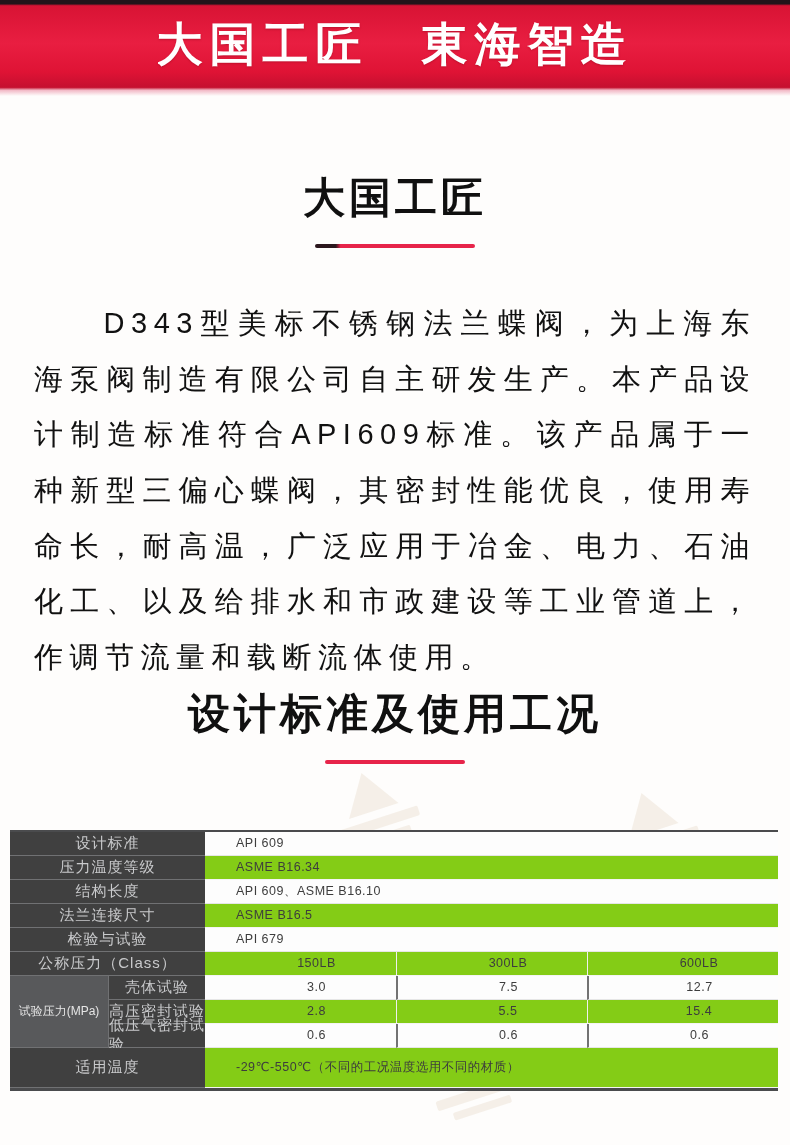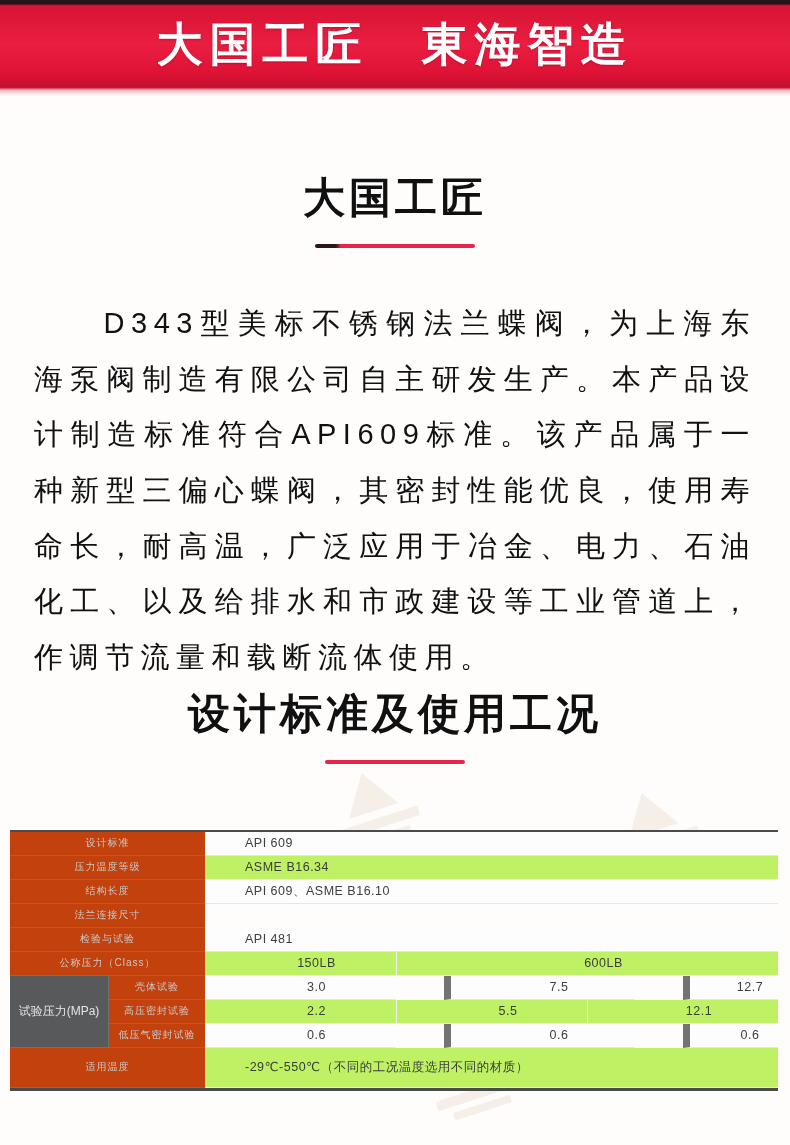--- a/index.html
+++ b/index.html
@@ -70,43 +70,43 @@
     width:768px;
     border-top:2px solid #4a4b4d;
     border-bottom:3px solid #4a4b4d;
     z-index:2;
   }
   .t-row { display:flex; width:100%; }
   .h24 { height:24px; }
   .h40 { height:40px; }
 
   .lbl {
-    background:#c2410c;
+    background:#404040;
     color:#c9cacc;
-    font-size:10px;
+    font-size:15px;
     display:flex; align-items:center; justify-content:center;
     border-bottom:1px solid #707173;
     flex:0 0 auto;
     letter-spacing:1px;
   }
   .lbl.full { width:195px; }
 
   .val {
     flex:1 1 auto;
     font-size:12.5px;
     color:#3d3d3d;
     display:flex; align-items:center;
     letter-spacing:.5px;
     padding-left:32px;
   }
-  .val.left { padding-left:40px; }
+  .val.left { padding-left:31px; }
   .val.c    { justify-content:center; }
   .bg-w { background:#fdfdfd; border-bottom:1px solid #e6e6e6; }
-  .bg-g { background:#bef264; border-bottom:1px solid #f4f4f4; }
-  .vd-w { border-left:7px solid #737373;margin-left:48px; }
+  .bg-g { background:#84cc16; border-bottom:1px solid #f4f4f4; }
+  .vd-w { border-left:2px solid #737373; }
   .vd-g { border-left:1px solid #efefef; }
   .col3 { flex:0 0 191px; }
   .col3.wide { flex:1 1 auto; }
 
   
   .grp { display:flex; width:100%; }
   .grp-label {
     width:98px;
     background:#58595b; color:#e5e5e5;
     font-size:12px;
@@ -192,46 +192,48 @@
     <div class="t-row h24">
       <div class="lbl full">压力温度等级</div>
       <div class="val left bg-g">ASME B16.34</div>
     </div>
     <div class="t-row h24">
       <div class="lbl full">结构长度</div>
       <div class="val left bg-w">API 609、ASME B16.10</div>
     </div>
     <div class="t-row h24">
       <div class="lbl full">法兰连接尺寸</div>
+      <div class="val left bg-g">ASME B16.5</div>
     </div>
     <div class="t-row h24">
       <div class="lbl full">检验与试验</div>
-      <div class="val left bg-w">API 481</div>
+      <div class="val left bg-w">API 679</div>
     </div>
 
     <div class="t-row h24">
       <div class="lbl full">公称压力（Class）</div>
       <div class="val c bg-g col3">150LB</div>
+      <div class="val c bg-g col3 vd-g">300LB</div>
       <div class="val c bg-g col3 wide vd-g">600LB</div>
     </div>
 
     <div class="grp">
       <div class="grp-label">试验压力(MPa)</div>
       <div class="grp-rows">
         <div class="t-row h24">
           <div class="lbl sub">壳体试验</div>
           <div class="val c bg-w col3">3.0</div>
           <div class="val c bg-w col3 vd-w">7.5</div>
           <div class="val c bg-w col3 wide vd-w">12.7</div>
         </div>
         <div class="t-row h24">
           <div class="lbl sub">高压密封试验</div>
-          <div class="val c bg-g col3">2.2</div>
+          <div class="val c bg-g col3">2.8</div>
           <div class="val c bg-g col3 vd-g">5.5</div>
-          <div class="val c bg-g col3 wide vd-g">12.1</div>
+          <div class="val c bg-g col3 wide vd-g">15.4</div>
         </div>
         <div class="t-row h24">
           <div class="lbl sub">低压气密封试验</div>
           <div class="val c bg-w col3">0.6</div>
           <div class="val c bg-w col3 vd-w">0.6</div>
           <div class="val c bg-w col3 wide vd-w">0.6</div>
         </div>
       </div>
     </div>
 

